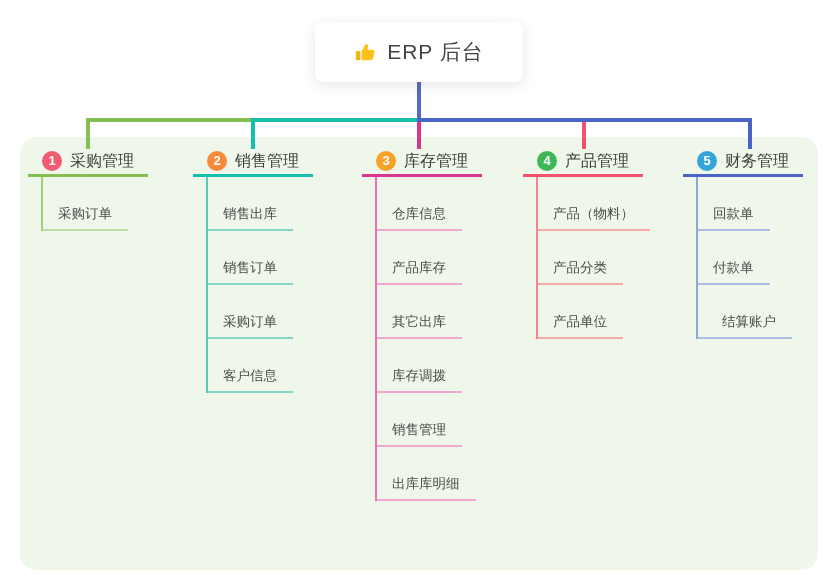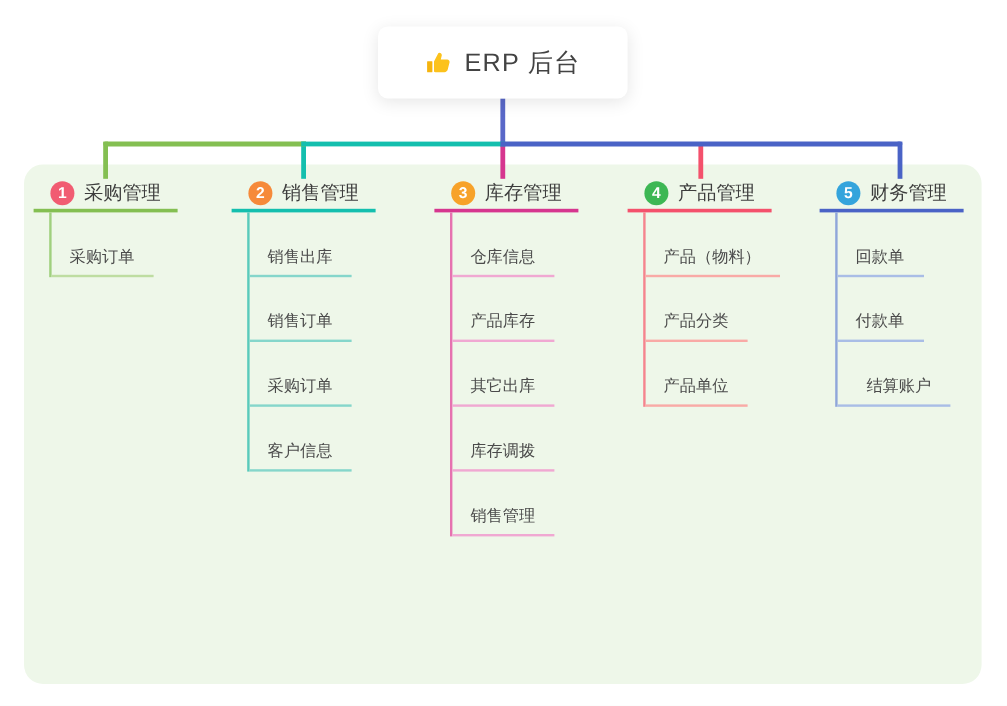--- a/index.html
+++ b/index.html
@@ -120,20 +120,23 @@
         </div>
         <div class="child-row">
           <span class="child-label" style="border-bottom-color: rgb(240, 168, 210);">其它出库</span>
         </div>
         <div class="child-row">
           <span class="child-label" style="border-bottom-color: rgb(240, 168, 210);">库存调拨</span>
         </div>
         <div class="child-row">
           <span class="child-label" style="border-bottom-color: rgb(240, 168, 210);">销售管理</span>
         </div>
+        <div class="child-row">
+          <span class="child-label" style="border-bottom-color: rgb(240, 168, 210);">出库库明细</span>
+        </div>
       </div>
   </div>
 
   <div class="branch" data-branch="3">
     <div class="title-row" style="border-bottom-color: rgb(244, 81, 108);">
       <span class="badge" style="background: rgb(61, 183, 84);">4</span>
       <span class="branch-title">产品管理</span>
     </div>
     <div class="children" style="border-left-color: rgb(245, 132, 142);">
         <div class="child-row">

